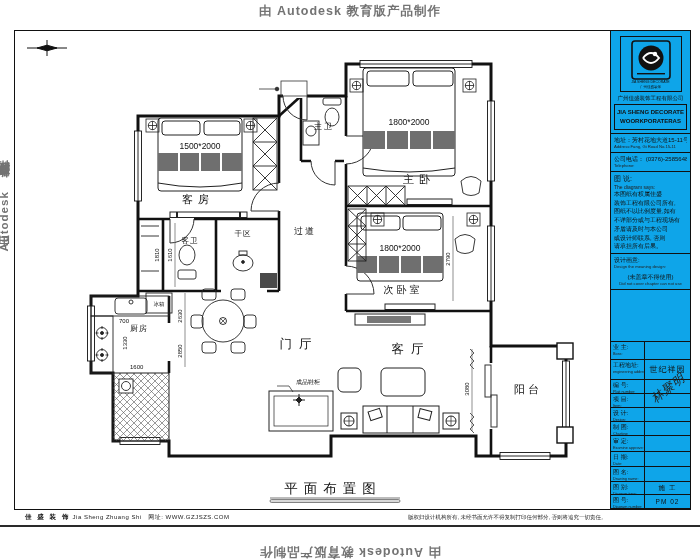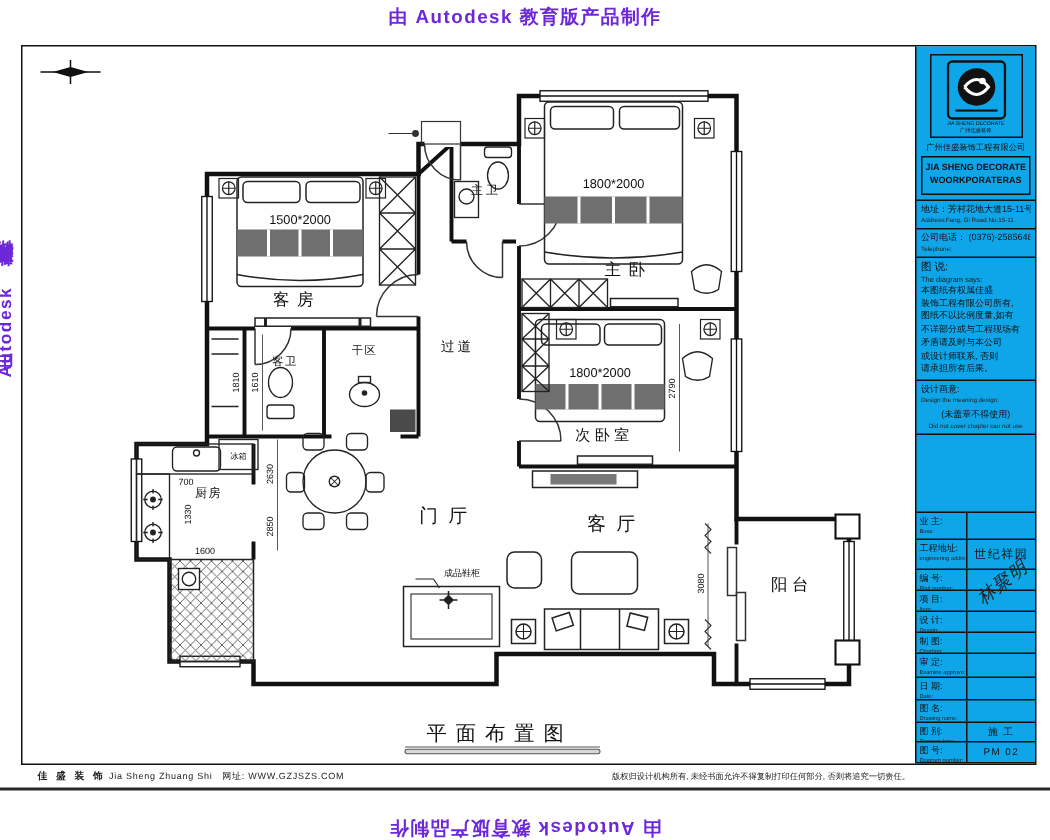--- a/index.html
+++ b/index.html
@@ -2,21 +2,21 @@
 <html><head>
 <meta charset="utf-8">
 <style>
   html,body{margin:0;padding:0;}
   body{
     width:700px;height:560px;position:relative;background:#ffffff;
     font-family:"Liberation Sans","DejaVu Sans",sans-serif;color:#111;
     overflow:hidden;
   }
   
-  .wm{position:absolute;font-weight:bold;font-size:12.5px;color:#6d28d9;letter-spacing:1px;white-space:nowrap;}
+  .wm{position:absolute;font-weight:bold;font-size:12.5px;color:#737373;letter-spacing:1px;white-space:nowrap;}
   .wm-top{top:3px;left:0;width:700px;text-align:center;}
   .wm-bottom{bottom:0px;left:0;width:700px;text-align:center;transform:rotate(180deg);}
   .wm-left{left:-3px;top:180px;writing-mode:vertical-rl;transform:rotate(180deg);font-size:11.5px;}
   .wm-right{left:598px;top:168px;writing-mode:vertical-rl;font-size:11.5px;}
   
   .frame{
     position:absolute;left:14px;top:30px;width:677px;height:480px;
     border:1.5px solid #111;background:#fff;box-sizing:border-box;
   }
   .plan-svg{position:absolute;left:0;top:0;}

